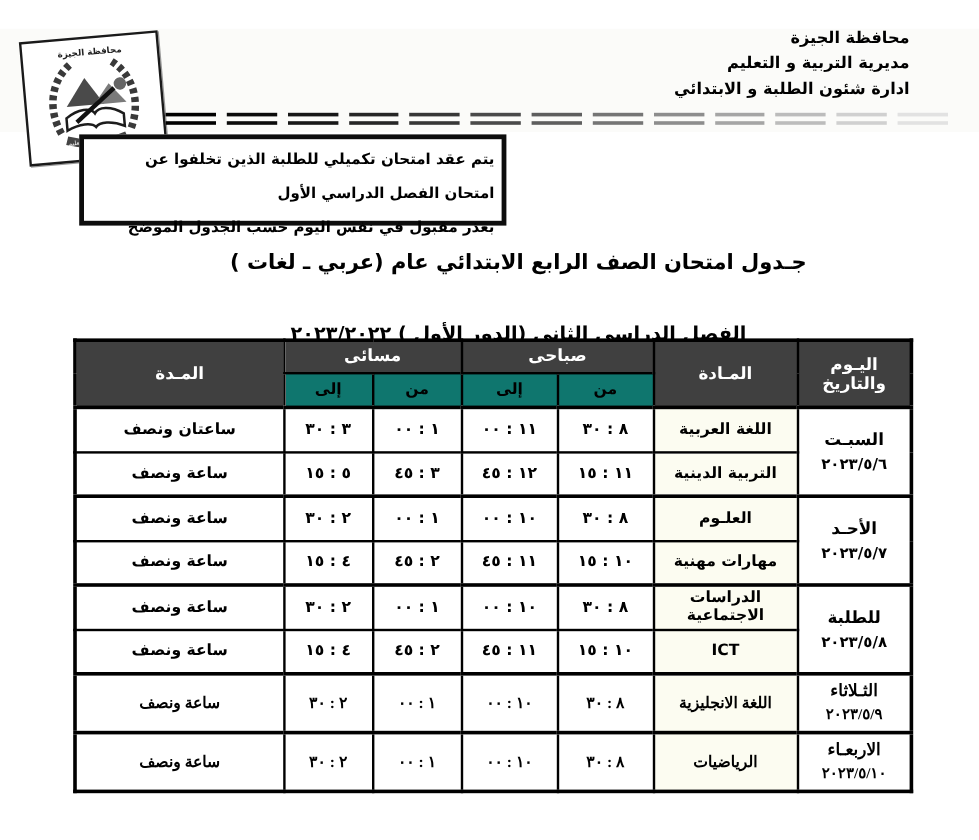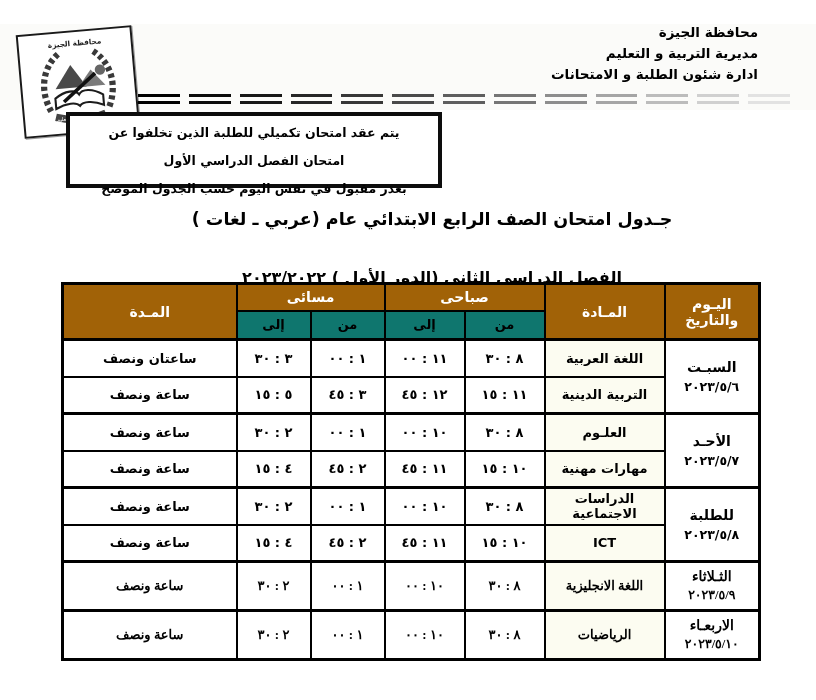--- a/index.html
+++ b/index.html
@@ -30,34 +30,34 @@
   .fade-rule span:nth-child(7){color:#5e5e5e;}
   .fade-rule span:nth-child(8){color:#757575;}
   .fade-rule span:nth-child(9){color:#8d8d8d;}
   .fade-rule span:nth-child(10){color:#a5a5a5;}
   .fade-rule span:nth-child(11){color:#bcbcbc;}
   .fade-rule span:nth-child(12){color:#d0d0d0;}
   .fade-rule span:nth-child(13){color:#e2e2e2;}
 
   
   .notice{position:absolute;left:66px;top:112px;width:336px;height:62px;border:4px solid #0d0d0d;
-    background:#fff;text-align:center;font-weight:bold;font-size:12.5px;line-height:28px;
-    padding:3px 16px;direction:rtl;}
+    background:#fff;text-align:right;font-weight:bold;font-size:12.5px;line-height:28px;
+    padding:3px 6px;direction:rtl;}
 
   
   .title{position:absolute;left:107px;top:206px;width:650px;text-align:center;direction:rtl;font-weight:bold;}
   .title .t1{font-size:17.5px;line-height:26px;}
   .title .t2{font-size:16px;line-height:26px;margin-top:33px;}
 
   
   table.sched{position:absolute;left:61px;top:282px;width:697px;border-collapse:collapse;
     table-layout:fixed;border:3px solid #000;direction:rtl;}
   table.sched th,table.sched td{border:2px solid #000;text-align:center;vertical-align:middle;
     padding:0 2px;overflow:hidden;}
-  th.ph{background:#a16207;color:#fff;border:2px solid #fff;font-size:14px;font-weight:bold;line-height:16px;}
+  th.ph{background:#404040;color:#fff;border:2px solid #fff;font-size:14px;font-weight:bold;line-height:16px;}
   tr.hdr1{height:27px;}
   tr.hdr2{height:29px;}
   th.sub{background:#0f766e;color:#000;font-size:13px;font-weight:bold;}
   tbody tr{height:37px;}
   tbody tr.tall{height:49px;font-family:Liberation Serif, serif;}
   tbody tr.gstart td{border-top:3px solid #000;}
   td.day{font-weight:bold;font-size:14px;background:#fff;line-height:19px;}
   td.day .day-date{display:block;font-size:12.5px;}
   td.subj{background:#FCFCF1;font-weight:bold;font-size:13px;}
   td.time{font-weight:bold;font-size:13px;direction:ltr;}
@@ -65,21 +65,21 @@
 </style>
 </head>
 <body>
 
 <div class="page">
   <div class="top-band"></div>
 
   <div class="org-block" dir="rtl">
     <div>محافظة الجيزة</div>
     <div>مديرية التربية و التعليم</div>
-    <div>ادارة شئون الطلبة و الامتحانات</div>
+    <div>ادارة شئون الطلبة و الابتدائي</div>
   </div>
 
   <div class="logo">
     <svg viewBox="0 0 100 96">
       <text x="50" y="13" font-size="7" text-anchor="middle" fill="#222" font-weight="bold">محافظة الجيزة</text>
       <path d="M22,74 C13,55 16,32 34,19" fill="none" stroke="#3a3a3a" stroke-width="6" stroke-dasharray="4 3"></path>
       <path d="M78,74 C87,55 84,32 66,19" fill="none" stroke="#3a3a3a" stroke-width="6" stroke-dasharray="4 3"></path>
       <path d="M28,53 L44,31 L58,53 Z" fill="#4a4a4a"></path>
       <path d="M50,53 L63,37 L76,53 Z" fill="#7a7a7a"></path>
       <circle cx="72" cy="38" r="5" fill="#666"></circle>

